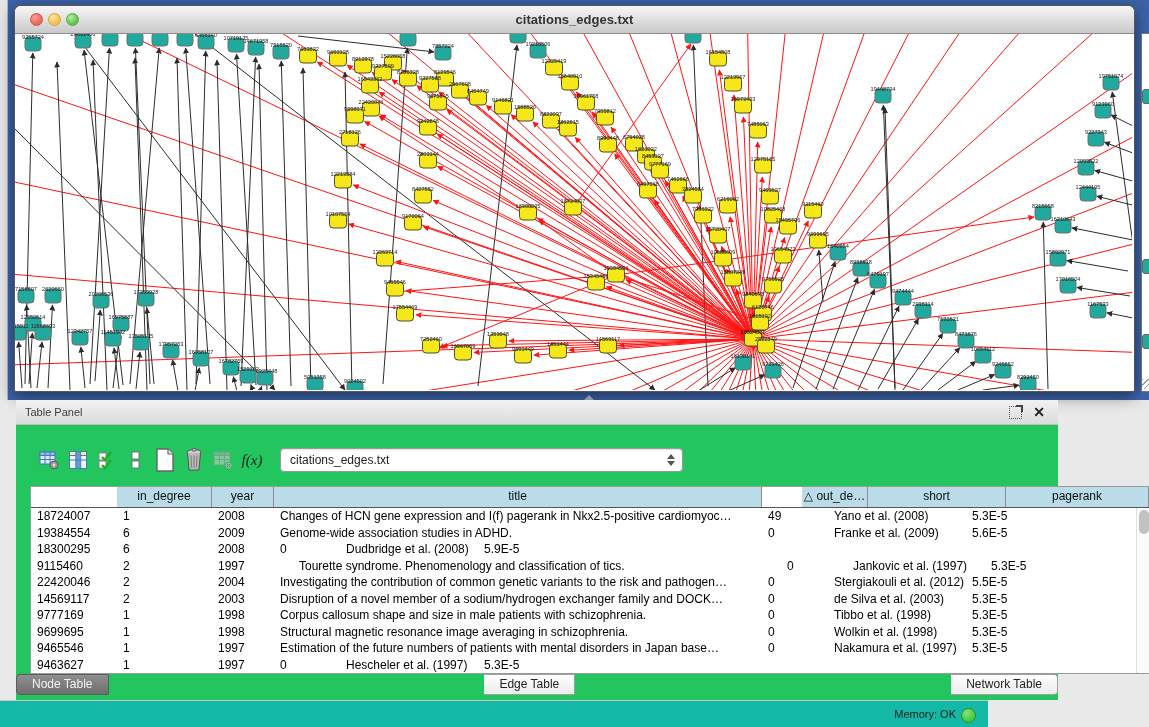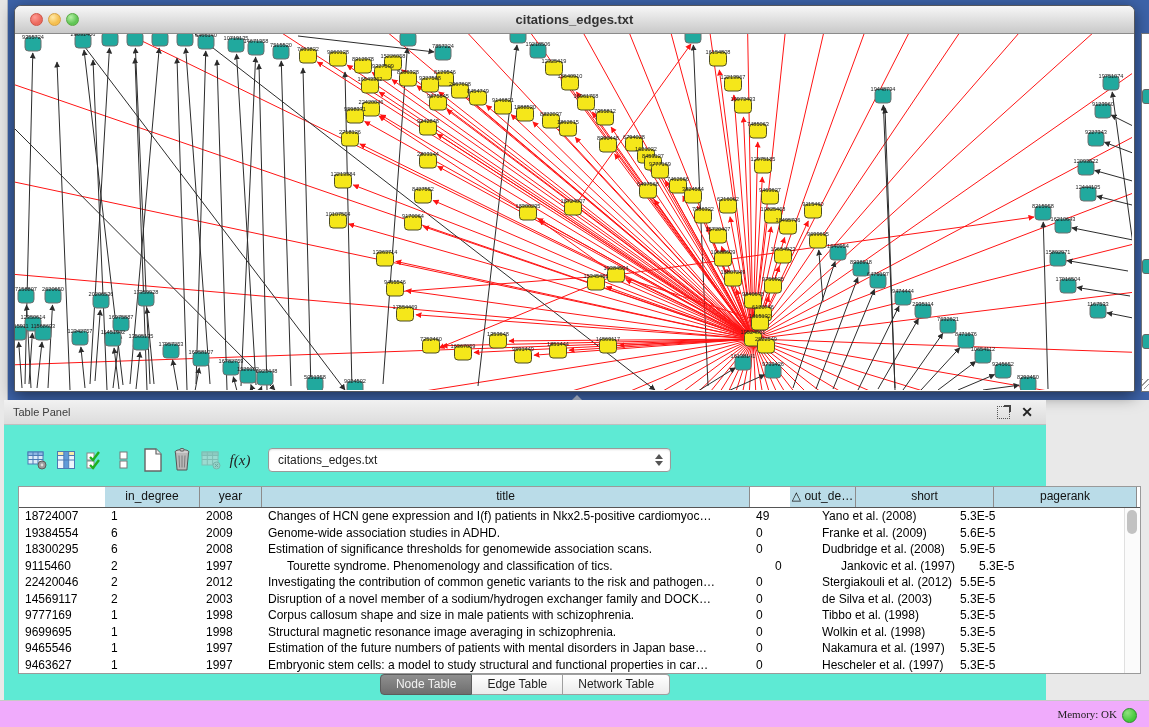--- a/index.html
+++ b/index.html
@@ -17,21 +17,21 @@
   .t-red{left:15px;background:radial-gradient(circle at 35% 30%,#ff9c94,#ec6a5e 60%);border:1px solid #ce5347;}
   .t-yellow{left:33px;background:radial-gradient(circle at 35% 30%,#ffe9a8,#f5bf4f 60%);border:1px solid #d6a243;}
   .t-green{left:51px;background:radial-gradient(circle at 35% 30%,#b5f0a5,#61c555 60%);border:1px solid #58a943;}
   .canvas{position:absolute;left:0;top:28px;width:1117px;height:356px;overflow:hidden;background:#fff;}
   .canvas svg{display:block;}
   .sliver{position:absolute;left:1141px;top:33px;width:8px;height:357px;background:#fff;border:1px solid #6f7277;border-right:none;overflow:hidden;}
   .sliver .frag{position:absolute;width:10px;height:13px;border-radius:3px;background:#21A99E;border:1px solid #666;}
   .sliver .grip{position:absolute;bottom:2px;left:0;width:8px;height:10px;
        background:repeating-linear-gradient(135deg,#999 0 1px,transparent 1px 4px);}
   
-  .table-panel{position:absolute;left:4px;top:400px;width:1042px;height:300px;background:#5eead4;}
+  .table-panel{position:absolute;left:16px;top:400px;width:1042px;height:300px;background:#22c55e;}
   .panel-header{position:relative;height:24px;background:linear-gradient(#F1F1F1,#DCDCDC);border-bottom:1px solid #BFBFBF;}
   .panel-title{position:absolute;left:9px;top:0;line-height:24px;font-size:11px;color:#3c3c3c;}
   .grip-divider{position:absolute;left:568px;top:-5px;width:0;height:0;border-left:5px solid transparent;
        border-right:5px solid transparent;border-bottom:5px solid #8d96a8;}
   .float-btn{position:absolute;right:36px;top:6px;width:11px;height:11px;border:1px dotted #555;cursor:pointer;}
   .float-btn:after{content:"";position:absolute;right:-2px;top:-2px;width:5px;height:5px;border-top:2px solid #444;border-right:2px solid #444;}
   .close-btn{position:absolute;right:13px;top:2px;font-size:14px;font-weight:bold;color:#222;cursor:pointer;line-height:20px;}
   .toolbar{position:absolute;left:20px;top:44px;height:32px;display:flex;align-items:center;gap:3px;}
   .tbtn{width:26px;height:26px;display:flex;align-items:center;justify-content:center;cursor:pointer;}
   .fx{font-family:"Liberation Serif",serif;font-style:italic;font-size:15px;color:#222;}
@@ -45,28 +45,28 @@
   .tablewrap{position:absolute;left:14px;top:86px;width:1121px;height:186px;background:#fff;border:1px solid #9a9a9a;overflow:hidden;}
   .thead{display:flex;height:20px;border-bottom:1px solid #555;background:#fff;}
   .th{box-sizing:border-box;border-right:1px solid #8c8c8c;background:#BADCE8;font-size:12px;color:#111;
        text-align:center;line-height:19px;white-space:nowrap;overflow:hidden;cursor:pointer;}
   .th.plain{background:#E9E9E9;}
   .tr{display:flex;height:16.5px;cursor:default;}
   .td{box-sizing:border-box;padding-left:6px;font-size:12px;color:#000;line-height:16.5px;
        white-space:nowrap;overflow:hidden;}
   .vscroll{position:absolute;right:0;top:21px;bottom:0;width:15px;background:#FBFBFB;border-left:1px solid #E0E0E0;}
   .vthumb{position:absolute;left:2px;top:2px;width:10px;height:24px;background:#C2C2C2;border-radius:5px;}
-  .tabs{position:absolute;left:0;right:0;top:274px;display:flex;justify-content:center;}
+  .tabs{position:absolute;left:0;right:0;top:274px;display:flex;justify-content:space-between;}
   .tab{height:19px;line-height:19px;padding:0 15px;font-size:12px;color:#222;cursor:pointer;
        background:linear-gradient(#ffffff,#ebebeb);border:1px solid #9f9f9f;border-left-width:0;}
   .tab:first-child{border-left-width:1px;border-radius:4px 0 0 4px;}
   .tab:last-child{border-radius:0 4px 4px 0;}
   .tab.selected{background:linear-gradient(#8f8f8f,#6e6e6e);color:#f2f2f2;border-color:#5c5c5c;}
   
-  .statusbar{position:absolute;left:0;top:700px;width:1149px;height:27px;background:#f0abfc;border-top:1px solid #C8C8C8;font-family:Liberation Serif, serif;}
+  .statusbar{position:absolute;left:0;top:700px;width:988px;height:27px;background:#14b8a6;border-top:1px solid #C8C8C8;}
   .memory{position:absolute;right:32px;top:0;line-height:26px;font-size:11px;color:#222;}
   .mem-dot{position:absolute;right:12px;top:7px;width:13px;height:13px;border-radius:50%;
        background:radial-gradient(circle at 35% 30%,#90e07e,#44C93C 65%);border:1px solid #2e8b2e;}
 </style>
 </head>
 <body>
 
 <div id="app">
 
   <div class="network-area">
@@ -894,56 +894,55 @@
           <div class="th" style="width: 488px;">title</div>
           <div class="th" style="width: 66px; margin-left: 40px;">△ out_de…</div>
           <div class="th" style="width: 138px;">short</div>
           <div class="th" style="width: 143px;">pagerank</div>
         </div>
       <div id="tbody">
           <div class="tr">
             <div class="td" style="width: 86px;">18724007</div>
             <div class="td" style="width: 95px;">1</div>
             <div class="td" style="width: 62px;">2008</div>
-            <div class="td" style="width: 488px;">Changes of HCN gene expression and I(f) patients in Nkx2.5-positive cardiomyoc…</div>
+            <div class="td" style="width: 488px;">Changes of HCN gene expression and I(f) pagerank in Nkx2.5-positive cardiomyoc…</div>
             <div class="td" style="width: 66px;">49</div>
             <div class="td" style="width: 138px;">Yano et al. (2008)</div>
             <div class="td" style="width: 143px;">5.3E-5</div>
           </div>
           <div class="tr">
             <div class="td" style="width: 86px;">19384554</div>
             <div class="td" style="width: 95px;">6</div>
             <div class="td" style="width: 62px;">2009</div>
             <div class="td" style="width: 488px;">Genome-wide association studies in ADHD.</div>
             <div class="td" style="width: 66px;">0</div>
             <div class="td" style="width: 138px;">Franke et al. (2009)</div>
             <div class="td" style="width: 143px;">5.6E-5</div>
           </div>
           <div class="tr">
             <div class="td" style="width: 86px;">18300295</div>
             <div class="td" style="width: 95px;">6</div>
             <div class="td" style="width: 62px;">2008</div>
-            <div class="td" style="width: 488px;">Estimation of significance thresholds for genomewide association scans.</div>
             <div class="td" style="width: 66px;">0</div>
             <div class="td" style="width: 138px;">Dudbridge et al. (2008)</div>
             <div class="td" style="width: 143px;">5.9E-5</div>
           </div>
           <div class="tr">
             <div class="td" style="width: 86px;">9115460</div>
             <div class="td" style="width: 95px;">2</div>
             <div class="td" style="width: 62px;">1997</div>
             <div class="td" style="width: 488px; margin-left: 19px;">Tourette syndrome. Phenomenology and classification of tics.</div>
             <div class="td" style="width: 66px;">0</div>
             <div class="td" style="width: 138px;">Jankovic et al. (1997)</div>
             <div class="td" style="width: 143px;">5.3E-5</div>
           </div>
           <div class="tr">
             <div class="td" style="width: 86px;">22420046</div>
             <div class="td" style="width: 95px;">2</div>
-            <div class="td" style="width: 62px;">2012</div>
+            <div class="td" style="width: 62px;">2004</div>
             <div class="td" style="width: 488px;">Investigating the contribution of common genetic variants to the risk and pathogen…</div>
             <div class="td" style="width: 66px;">0</div>
             <div class="td" style="width: 138px;">Stergiakouli et al. (2012)</div>
             <div class="td" style="width: 143px;">5.5E-5</div>
           </div>
           <div class="tr">
             <div class="td" style="width: 86px;">14569117</div>
             <div class="td" style="width: 95px;">2</div>
             <div class="td" style="width: 62px;">2003</div>
             <div class="td" style="width: 488px;">Disruption of a novel member of a sodium/hydrogen exchanger family and DOCK…</div>
@@ -975,21 +974,20 @@
             <div class="td" style="width: 62px;">1997</div>
             <div class="td" style="width: 488px;">Estimation of the future numbers of patients with mental disorders in Japan base…</div>
             <div class="td" style="width: 66px;">0</div>
             <div class="td" style="width: 138px;">Nakamura et al. (1997)</div>
             <div class="td" style="width: 143px;">5.3E-5</div>
           </div>
           <div class="tr">
             <div class="td" style="width: 86px;">9463627</div>
             <div class="td" style="width: 95px;">1</div>
             <div class="td" style="width: 62px;">1997</div>
-            <div class="td" style="width: 488px;">Embryonic stem cells: a model to study structural and functional properties in car…</div>
             <div class="td" style="width: 66px;">0</div>
             <div class="td" style="width: 138px;">Hescheler et al. (1997)</div>
             <div class="td" style="width: 143px;">5.3E-5</div>
           </div>
         </div>
       <div class="vscroll">
           <div class="vthumb"></div>
         </div>
     </div>
 

